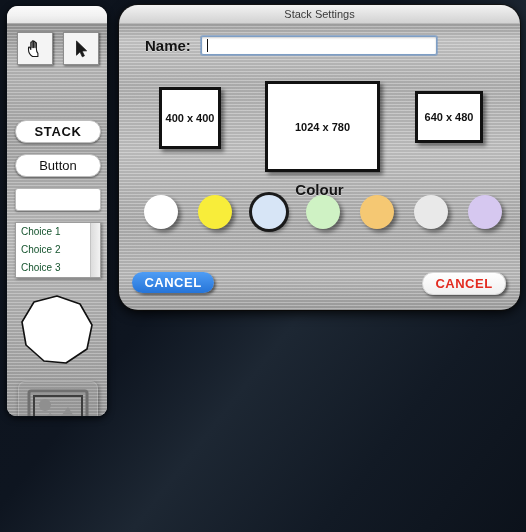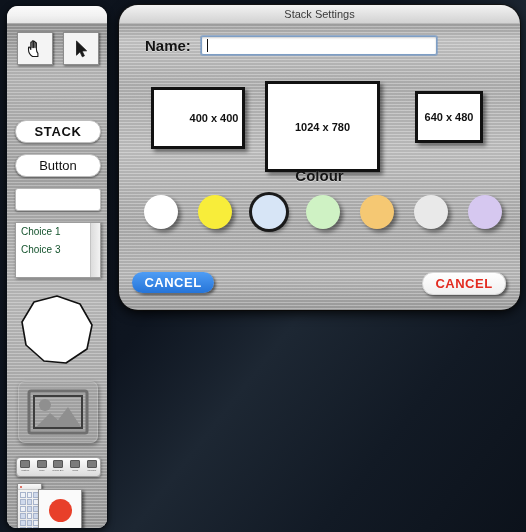--- a/index.html
+++ b/index.html
@@ -10,21 +10,21 @@
   }
   .stage{
     position:relative;width:526px;height:532px;
     background:
       linear-gradient(128deg, #0d131c 0%, #0e1520 42%, #1d2733 58%, #121a25 78%, #0c121b 100%);
     overflow:hidden;
   }
 
   
   .palette{
-    position:absolute;left:7px;top:6px;width:100px;height:522px;
+    position:absolute;left:7px;top:6px;width:100px;height:410px;
     border-radius:11px 11px 9px 9px;
     background:#c9c9c9;
     box-shadow:0 0 0 1px #0a0f16, 0 2px 7px rgba(0,0,0,.85);
     overflow:hidden;
   }
   .palette-titlebar{
     height:17px;
     background:linear-gradient(180deg,#fbfbfb 0%,#f2f2f2 55%,#e4e4e4 100%);
     border-bottom:1px solid #9a9a9a;
   }
@@ -156,33 +156,33 @@
     position:relative;
   }
   .caret{position:absolute;left:5px;top:2px;width:1px;height:13px;background:#111;}
 
   .section-title{
     position:absolute;width:100%;text-align:center;
     font-size:15px;font-weight:bold;color:#141414;
     text-shadow:0 1px 0 rgba(255,255,255,.45);
   }
   .sec-prop{top:37px;}
-  .sec-colour{top:144px;}
+  .sec-colour{top:158px;}
 
   .props{
     position:absolute;left:0;top:58px;width:100%;height:90px;
   }
   .prop{
     position:absolute;background:#ffffff;
     border:3px solid #111;
     box-shadow:3px 3px 4px rgba(0,0,0,.45);
     display:flex;align-items:center;justify-content:center;
     font-size:11px;font-weight:bold;color:#111;
   }
-  .prop.p1{left:32px;top:6px;width:56px;height:56px;padding-left:32px;}
+  .prop.p1{left:40px;top:6px;width:56px;height:56px;}
   .prop.p2{left:146px;top:0px;width:109px;height:85px;}
   .prop.p3{left:296px;top:10px;width:62px;height:46px;}
 
   .colours{position:absolute;left:0;top:172px;width:100%;height:46px;}
   .swatch{
     position:absolute;top:0;width:34px;height:34px;border-radius:50%;
     box-shadow:3px 3px 4px rgba(0,0,0,.45);
   }
   .swatch.sel{box-shadow:0 0 0 3px #1a1a1a, 3px 3px 4px rgba(0,0,0,.5);}
 
@@ -221,20 +221,21 @@
         </div>
       </div>
 
       <div class="pill stack">STACK</div>
       <div class="pill button">Button</div>
       <div class="field-blank"></div>
 
       <div class="choice-list">
         <div class="rows">
           <div class="choice-item">Choice 1</div>
+          <div class="choice-item">Choice 2</div>
           <div class="choice-item">Choice 3</div>
         </div>
         <div class="choice-scroll"></div>
       </div>
 
       <div class="poly">
         <svg width="74" height="70" viewBox="0 0 74 70">
           <polygon points="37,2 66,22 58,57 16,57 8,22" transform="rotate(0 37 35)" fill="#ffffff" stroke="#111" stroke-width="1.6" style="display:none"></polygon>
           <polygon points="37,1 60,9 72,30 67,54 46,68 24,66 6,50 2,27 14,7" fill="#ffffff" stroke="#111" stroke-width="1.6" stroke-linejoin="round"></polygon>
         </svg>

